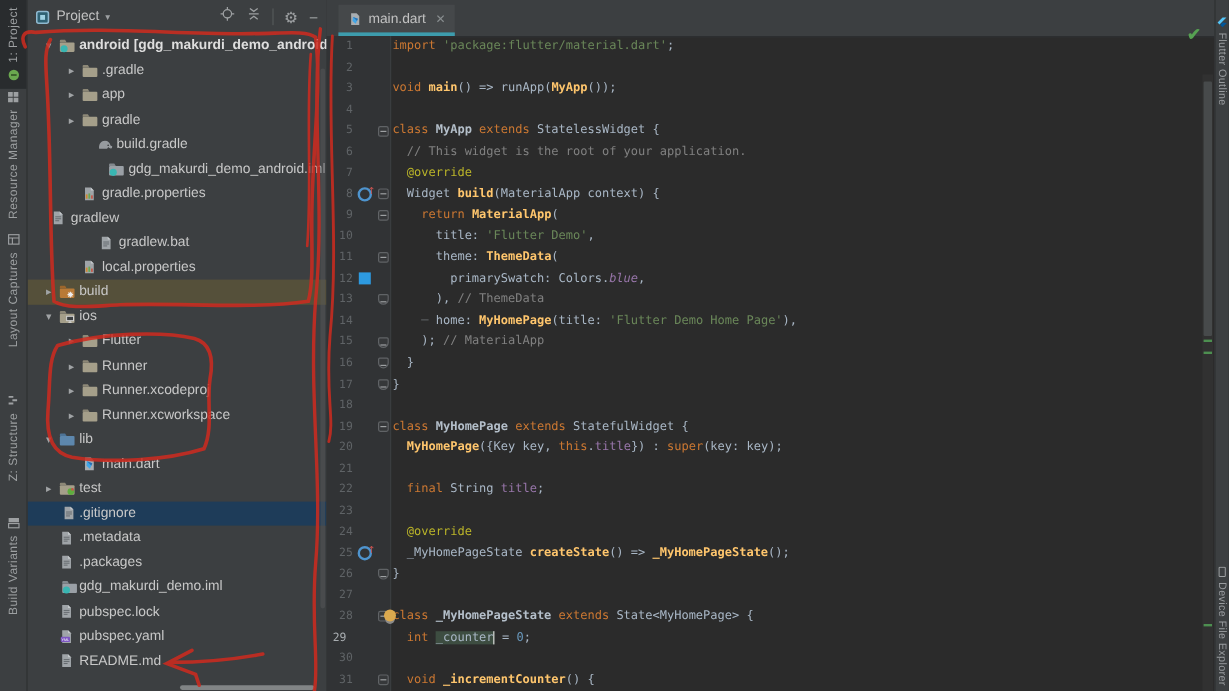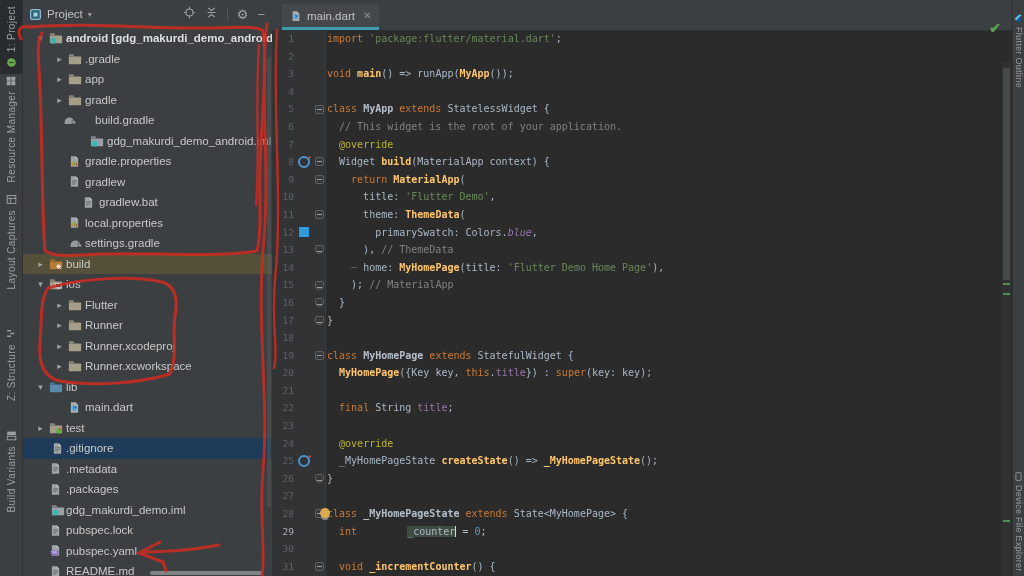--- a/index.html
+++ b/index.html
@@ -37,28 +37,28 @@
   .tabbar{position:absolute;top:0;left:0;right:0;height:30px;background:#3c3f41;border-bottom:1px solid #2c2e30;}
   .tab{position:absolute;left:10px;top:4px;height:26px;display:flex;align-items:center;gap:5px;padding:0 8px;
        background:#45484a;border-bottom:3px solid #3d9cad;box-sizing:border-box;}
   .tab-label{font-size:11.5px;color:#c2c2c2;}
   .tab-close{color:#8a8f91;font-size:10px;margin-left:3px;}
   .codewrap{position:absolute;top:30px;left:0;right:0;bottom:0;overflow:hidden;}
   .gutterbg{position:absolute;left:0;top:0;bottom:0;width:53px;background:#313335;border-right:1px solid #3a3d3f;}
   .lines{position:relative;z-index:1;}
   .cline{display:flex;height:17.6px;line-height:17.6px;position:relative;}
   .lnum{width:22px;text-align:right;padding-right:2px;color:#5f6366;font:9.5px/17.6px "DejaVu Sans Mono",monospace;flex:none;}
-  .lnum.cur{color:#a8adb0;}
+  .lnum.cur{color:#a8adb0;text-align:center;}
   .gic{width:16px;display:flex;align-items:center;justify-content:center;flex:none;}
   .fldc{width:15px;display:flex;align-items:center;justify-content:center;flex:none;}
   .ctext{white-space:pre;font:10px/17.6px "DejaVu Sans Mono",monospace;color:#a9b7c6;}
   .tk-k{color:#cc7832;}.tk-s{color:#6a8759;}.tk-c{color:#808080;}.tk-a{color:#bbb529;}
   .tk-y{color:#ffc66d;font-weight:bold;}.tk-b{color:#b4bfca;font-weight:bold;}.tk-d{color:#a9b7c6;}
   .tk-f{color:#9876aa;}.tk-i{color:#9876aa;font-style:italic;}.tk-n{color:#6897bb;}.tk-g{color:#5f6366;}
-  .tk-hl{background:#3d4d41;border-right:1px solid #d8d8d8;margin-left:44px;}
+  .tk-hl{background:#3d4d41;border-right:1px solid #d8d8d8;}
   .ovr{width:8px;height:8px;border:2px solid #4e94ce;border-radius:50%;position:relative;display:inline-block;}
   .ovr:after{content:"↑";position:absolute;top:-7px;right:-5px;font-size:8px;color:#c75450;font-family:"DejaVu Sans",sans-serif;}
   .swatch{width:10px;height:10px;background:#2d9ae0;display:inline-block;}
   .fold{width:9px;height:9px;border:1px solid #606366;display:inline-block;position:relative;background:#36383a;box-sizing:border-box;}
   .fold.fs{border-radius:2px;}
   .fold.fs:after{content:"";position:absolute;left:1px;right:1px;top:3px;border-top:1px solid #9da0a2;}
   .fold.fe{border-radius:2px 2px 6px 6px;}
   .fold.fe:after{content:"";position:absolute;left:1px;right:1px;bottom:1px;border-bottom:1px solid #9da0a2;}
   .bulb{position:absolute;left:48px;top:3px;width:10px;height:10px;border-radius:50%;background:#dba94e;
         box-shadow:0 3px 0 -1px #8a8a8a;z-index:3;}
@@ -182,21 +182,21 @@
           <span class="tlb">app</span>
         </div>
         <div class="trow" style="padding-left: 29px;">
           <span class="arr">▸</span>
           <span class="tic"><svg width="14" height="14" viewBox="0 0 16 16">
               <rect x="1" y="5" width="14" height="9" rx="1" fill="#a59f8a"></rect>
               <path d="M1 5V3.5a1 1 0 0 1 1-1h4l1.5 2.5z" fill="#8d8877"></path>
             </svg></span>
           <span class="tlb">gradle</span>
         </div>
-        <div class="trow" style="padding-left: 40px; gap: 16px;">
+        <div class="trow" style="padding-left: 58px;">
           <span class="tic"><svg width="14" height="14" viewBox="0 0 16 16">
               <path d="M3 12.5c-.6-4.5 2-7.5 5.5-7.5 3 0 5 2 5.3 4.5l1.7.6-.4 2c-1.6.4-2.9-.3-3.3-1.3l-1.3 1.7H5z" fill="#969a9e"></path>
               <circle cx="11.6" cy="9.2" r=".8" fill="#3c3f41"></circle>
             </svg></span>
           <span class="tlb">build.gradle</span>
         </div>
         <div class="trow" style="padding-left: 68px;">
           <span class="tic"><svg width="14" height="14" viewBox="0 0 16 16">
               <rect x="1" y="5" width="14" height="9" rx="1" fill="#9aa0a6"></rect>
               <path d="M1 5V3.5a1 1 0 0 1 1-1h4l1.5 2.5z" fill="#82888d"></path>
@@ -207,21 +207,21 @@
         <div class="trow" style="padding-left: 46px;">
           <span class="tic"><svg width="13" height="13" viewBox="0 0 16 16">
               <path d="M3.5 1.5h6l3 3v10h-9z" fill="#9fa4a8"></path>
               <path d="M9.5 1.5l3 3h-3z" fill="#c6cacd"></path>
               <rect x="4.3" y="8.6" width="1.8" height="4.4" fill="#d0882f"></rect>
               <rect x="7" y="7.6" width="1.8" height="5.4" fill="#67a84f"></rect>
               <rect x="9.7" y="9.6" width="1.8" height="3.4" fill="#c5574a"></rect>
             </svg></span>
           <span class="tlb">gradle.properties</span>
         </div>
-        <div class="trow" style="padding-left: 46px; align-items: center;">
+        <div class="trow" style="padding-left: 20px; align-items: center;">
           <span class="tic"><svg width="13" height="13" viewBox="0 0 16 16">
               <path d="M3.5 1.5h6l3 3v10h-9z" fill="#9fa4a8"></path>
               <path d="M9.5 1.5l3 3h-3z" fill="#c6cacd"></path>
               <path d="M5 7h6M5 9h6M5 11h4" stroke="#64696d" stroke-width="1"></path>
             </svg></span>
           <span class="tlb">gradlew</span>
         </div>
         <div class="trow" style="padding-left: 60px;">
           <span class="tic"><svg width="13" height="13" viewBox="0 0 16 16">
               <path d="M3.5 1.5h6l3 3v10h-9z" fill="#9fa4a8"></path>
@@ -232,27 +232,20 @@
         </div>
         <div class="trow" style="padding-left: 46px;">
           <span class="tic"><svg width="13" height="13" viewBox="0 0 16 16">
               <path d="M3.5 1.5h6l3 3v10h-9z" fill="#9fa4a8"></path>
               <path d="M9.5 1.5l3 3h-3z" fill="#c6cacd"></path>
               <rect x="4.3" y="8.6" width="1.8" height="4.4" fill="#d0882f"></rect>
               <rect x="7" y="7.6" width="1.8" height="5.4" fill="#67a84f"></rect>
               <rect x="9.7" y="9.6" width="1.8" height="3.4" fill="#c5574a"></rect>
             </svg></span>
           <span class="tlb">local.properties</span>
-        </div>
-        <div class="trow" style="padding-left: 46px;">
-          <span class="tic"><svg width="14" height="14" viewBox="0 0 16 16">
-              <path d="M3 12.5c-.6-4.5 2-7.5 5.5-7.5 3 0 5 2 5.3 4.5l1.7.6-.4 2c-1.6.4-2.9-.3-3.3-1.3l-1.3 1.7H5z" fill="#969a9e"></path>
-              <circle cx="11.6" cy="9.2" r=".8" fill="#3c3f41"></circle>
-            </svg></span>
-          <span class="tlb">settings.gradle</span>
         </div>
         <div class="trow row-olive" style="padding-left: 10px;">
           <span class="arr">▸</span>
           <span class="tic"><svg width="14" height="14" viewBox="0 0 16 16">
               <rect x="1" y="5" width="14" height="9" rx="1" fill="#b97a36"></rect>
               <path d="M1 5V3.5a1 1 0 0 1 1-1h4l1.5 2.5z" fill="#9c662c"></path>
               <path d="M11 8.2v5.4M8.3 10.9h5.4M9.1 9l3.8 3.8M12.9 9l-3.8 3.8" stroke="#eee" stroke-width="1.1"></path>
             </svg></span>
           <span class="tlb">build</span>
         </div>

